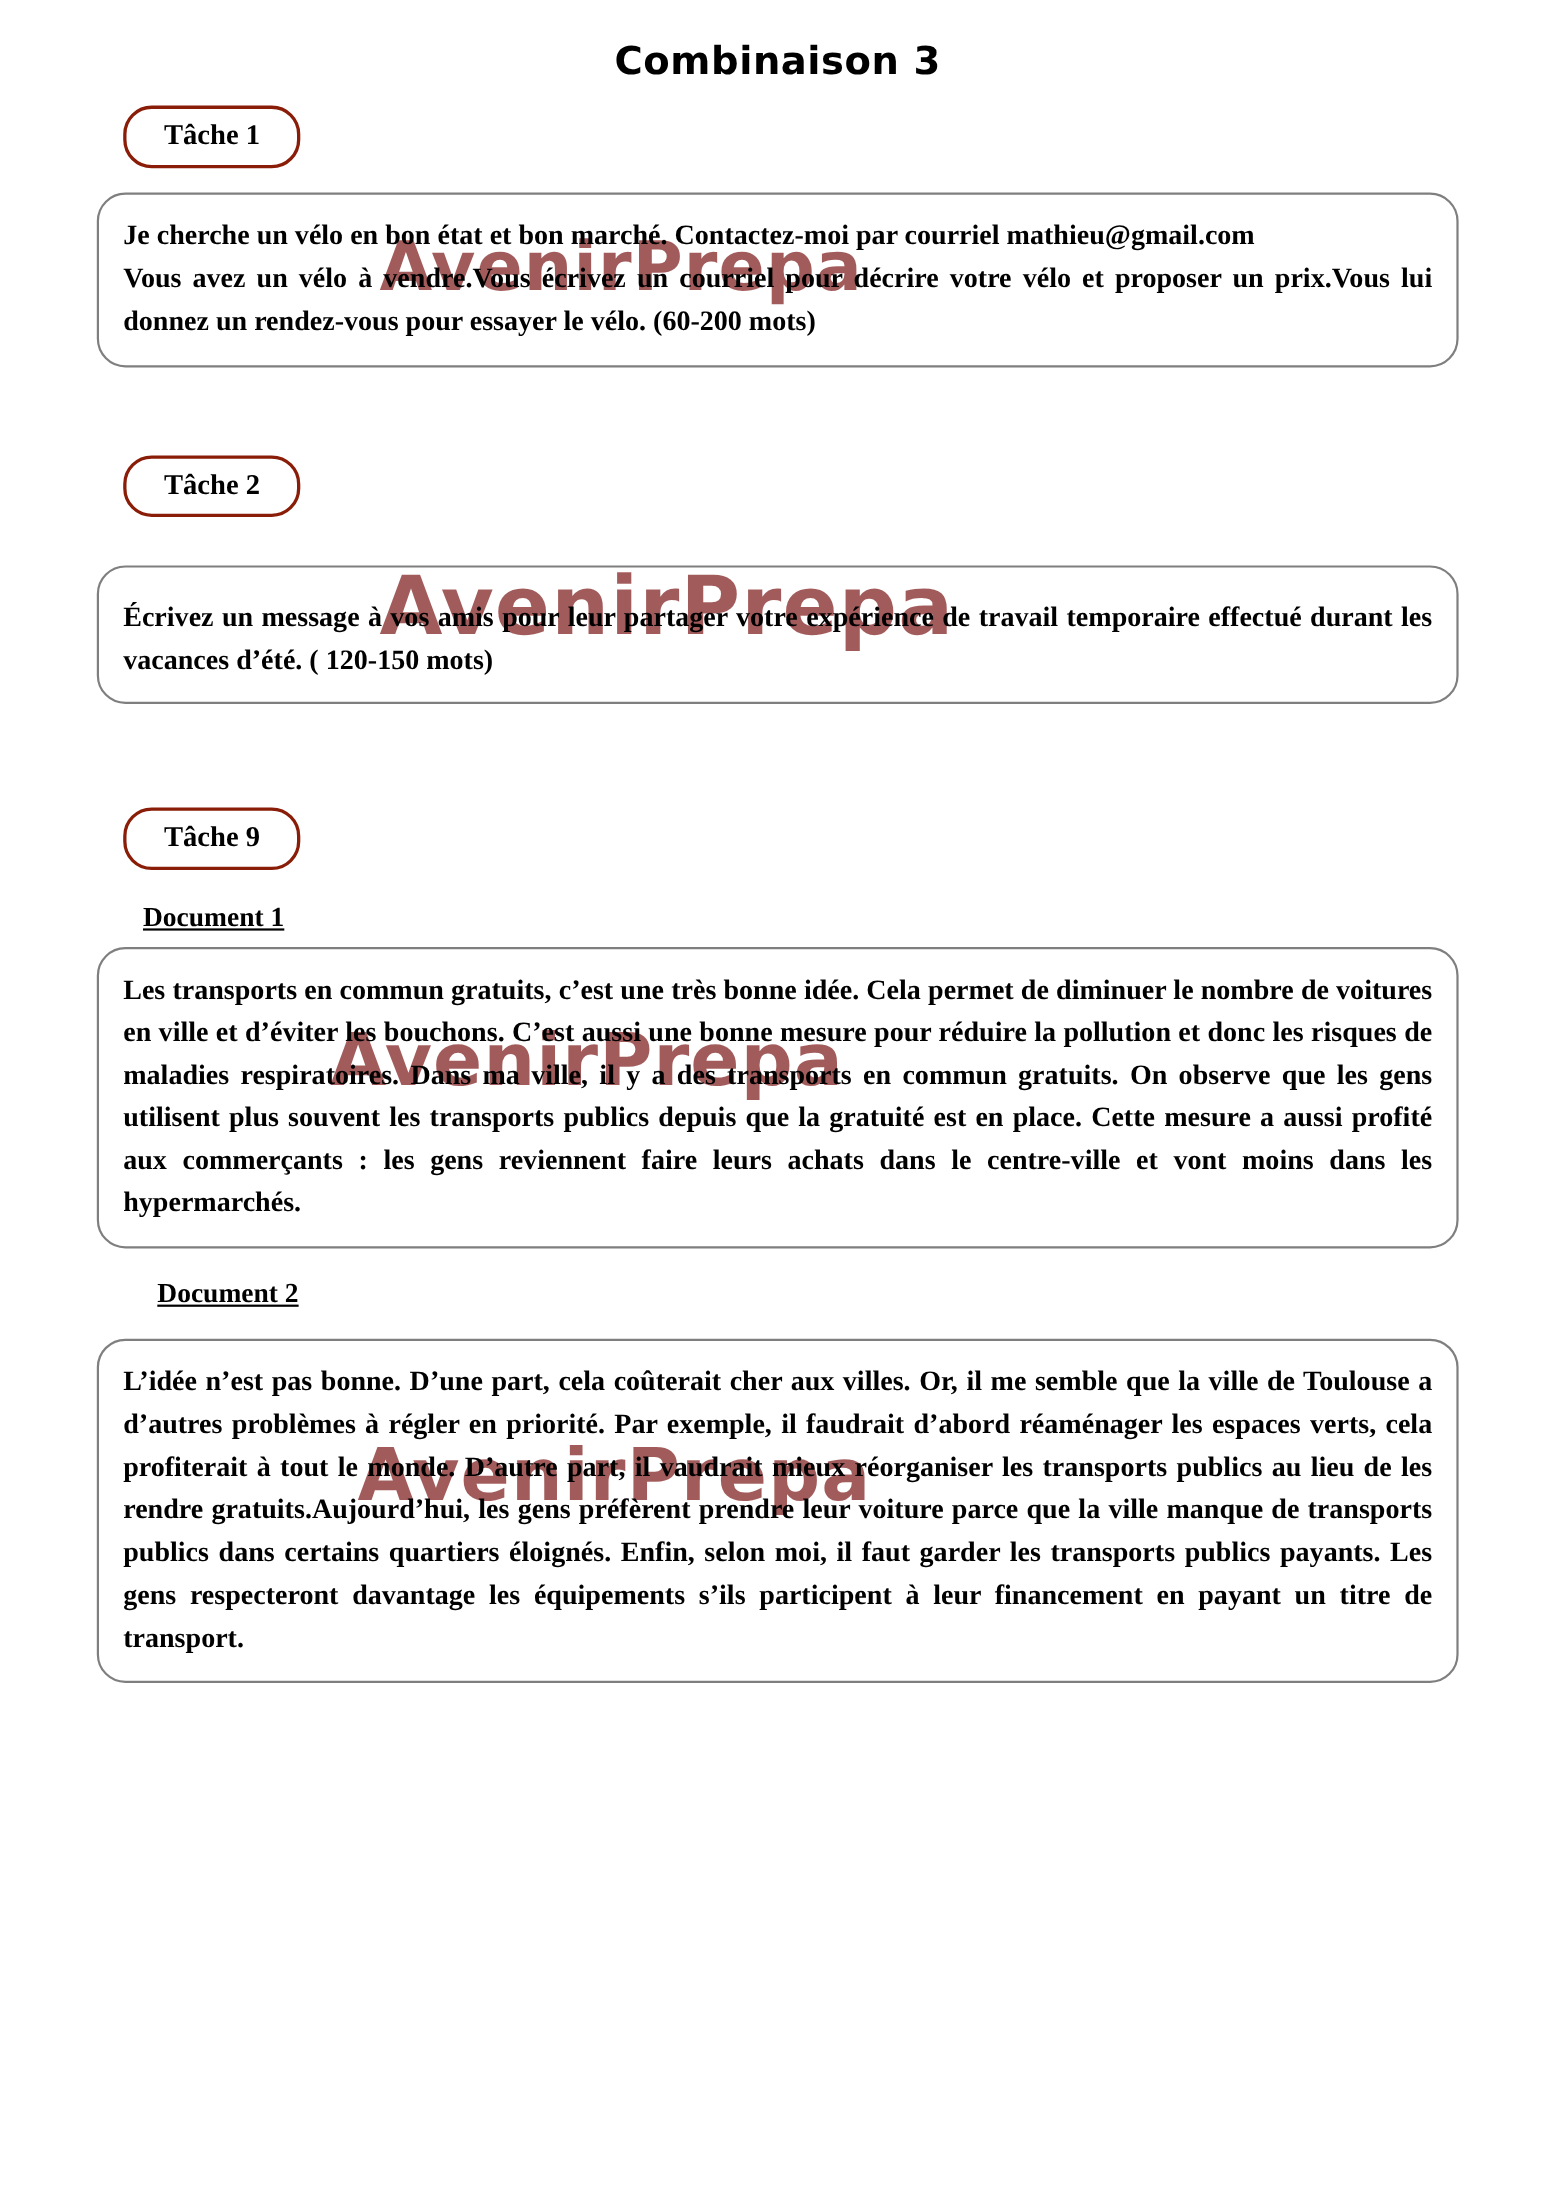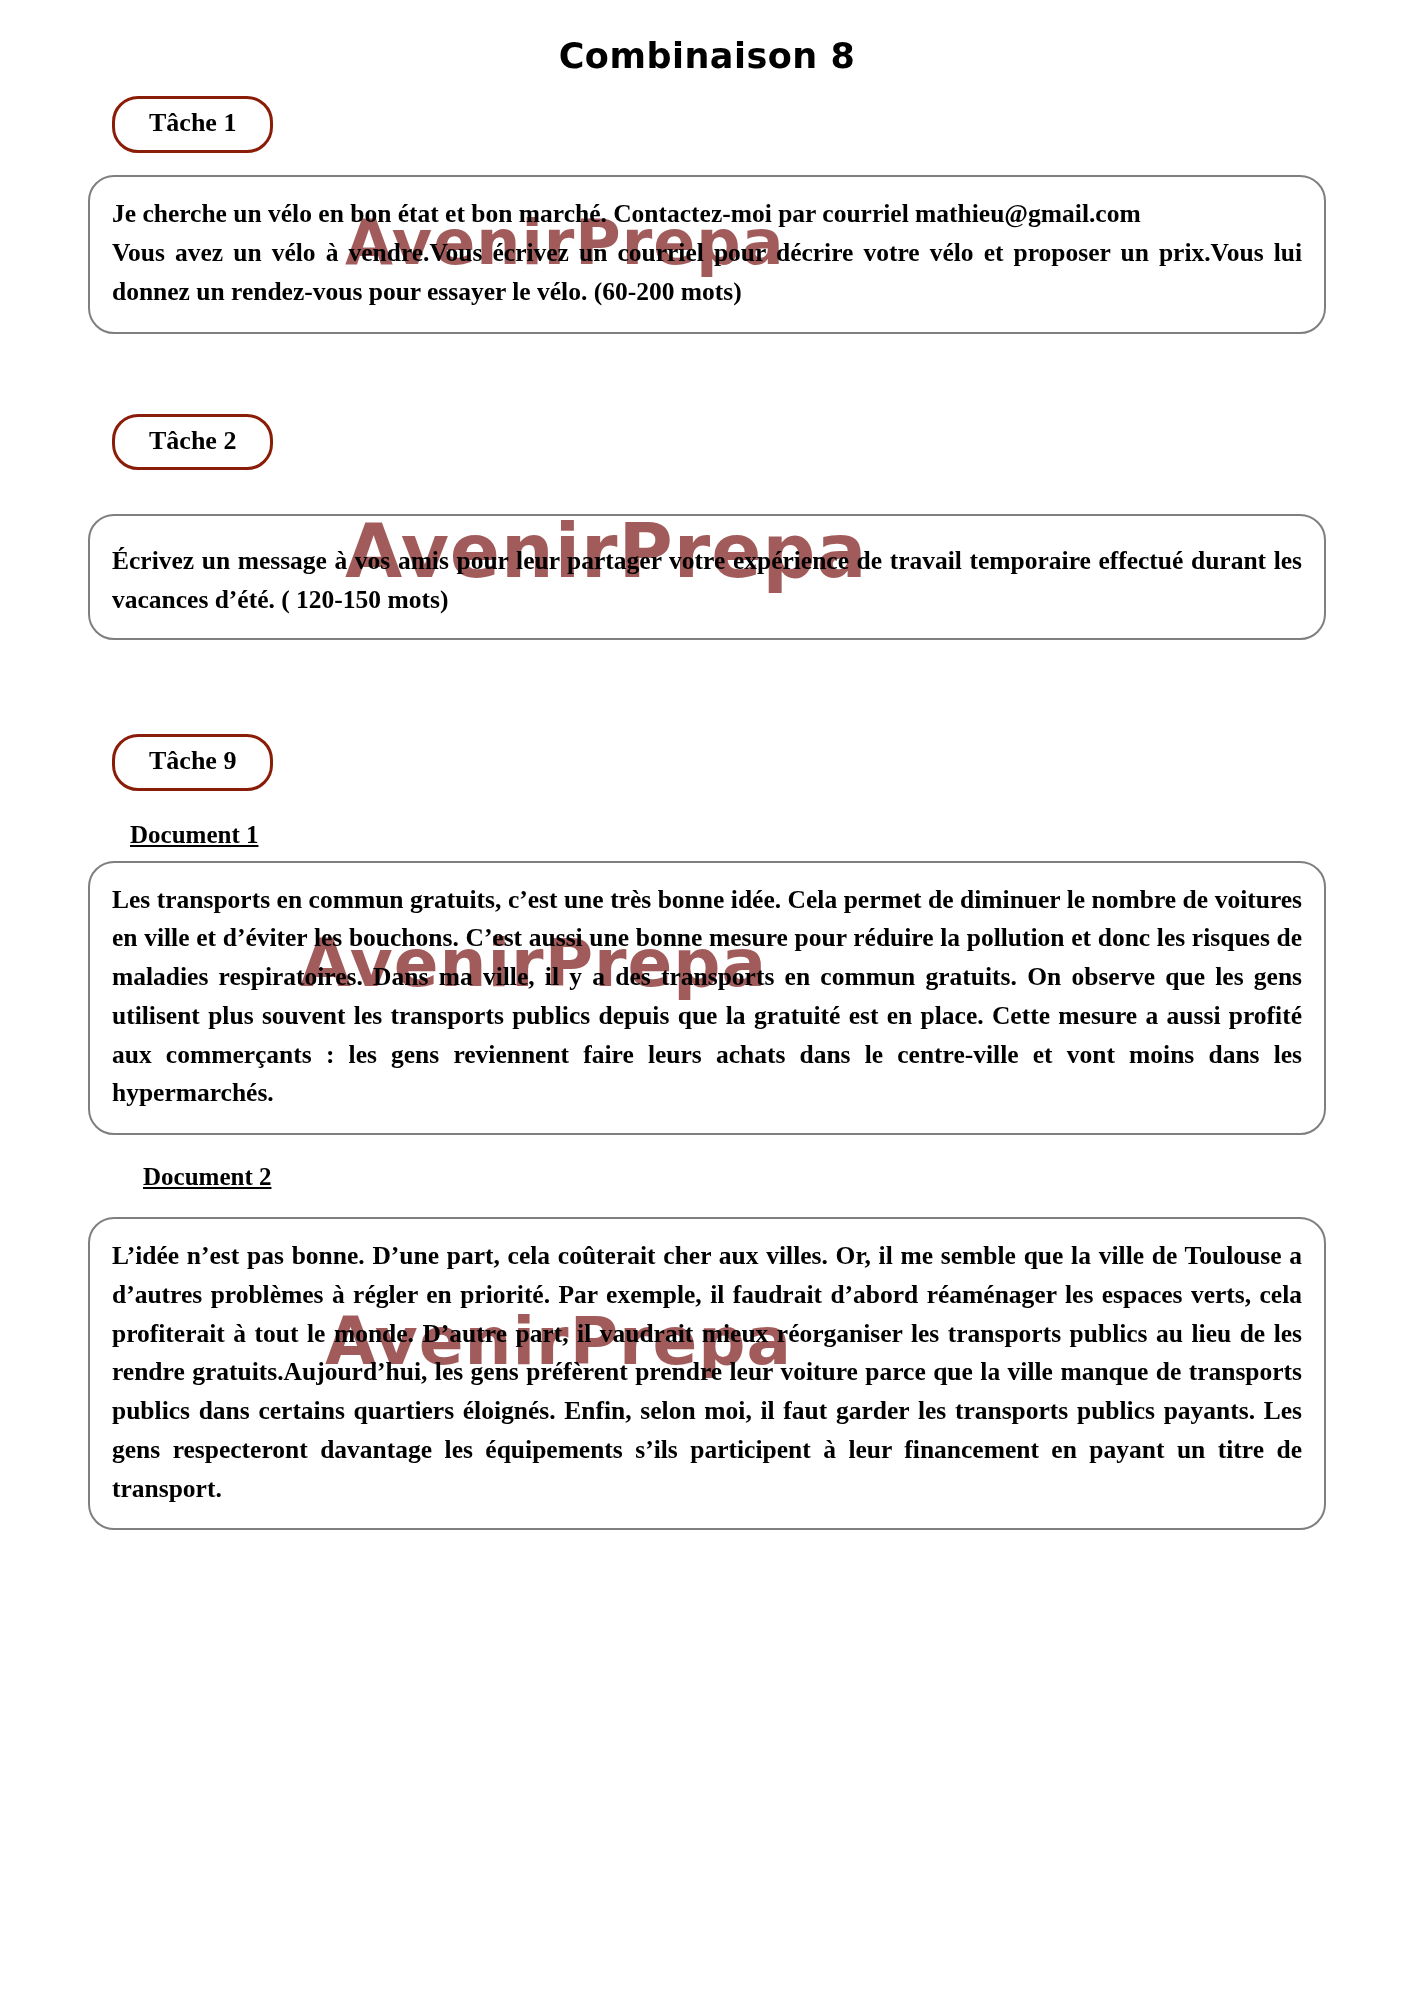--- a/index.html
+++ b/index.html
@@ -111,21 +111,21 @@
 </head>
 <body>
 
 <div class="page">
 
   <div class="wm wm1">AvenirPrepa</div>
   <div class="wm wm2">AvenirPrepa</div>
   <div class="wm wm3">AvenirPrepa</div>
   <div class="wm wm4">AvenirPrepa</div>
 
-  <h1 class="doc-title">Combinaison 8</h1>
+  <h1 class="doc-title">Combinaison 3</h1>
 
   <div class="pill-row" style="margin-top:20px;">
     <span class="task-pill">Tâche 1</span>
   </div>
 
   <div class="box" style="margin-top:22px;">
     <p>Je cherche un vélo en bon état et bon marché. Contactez-moi par courriel mathieu@gmail.com</p>
     <p>Vous avez un vélo à vendre.Vous écrivez un courriel pour décrire votre vélo et proposer un prix.Vous lui donnez un rendez-vous pour essayer le vélo. (60-200 mots)</p>
   </div>
 

